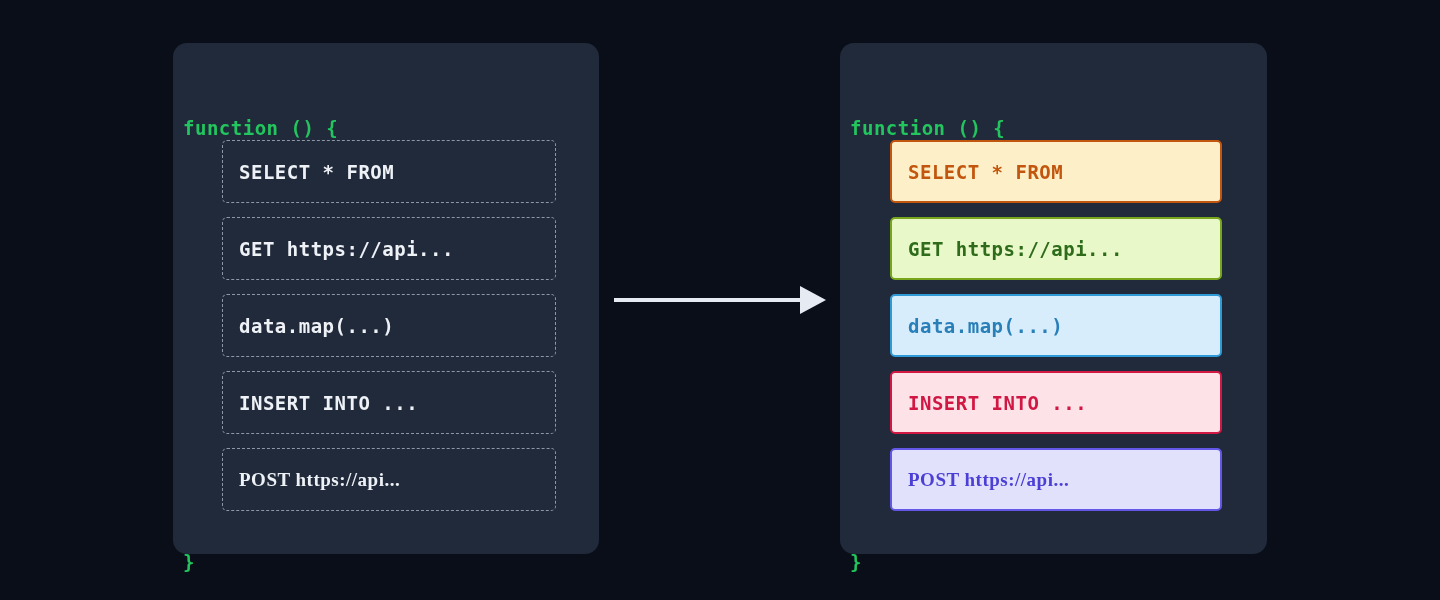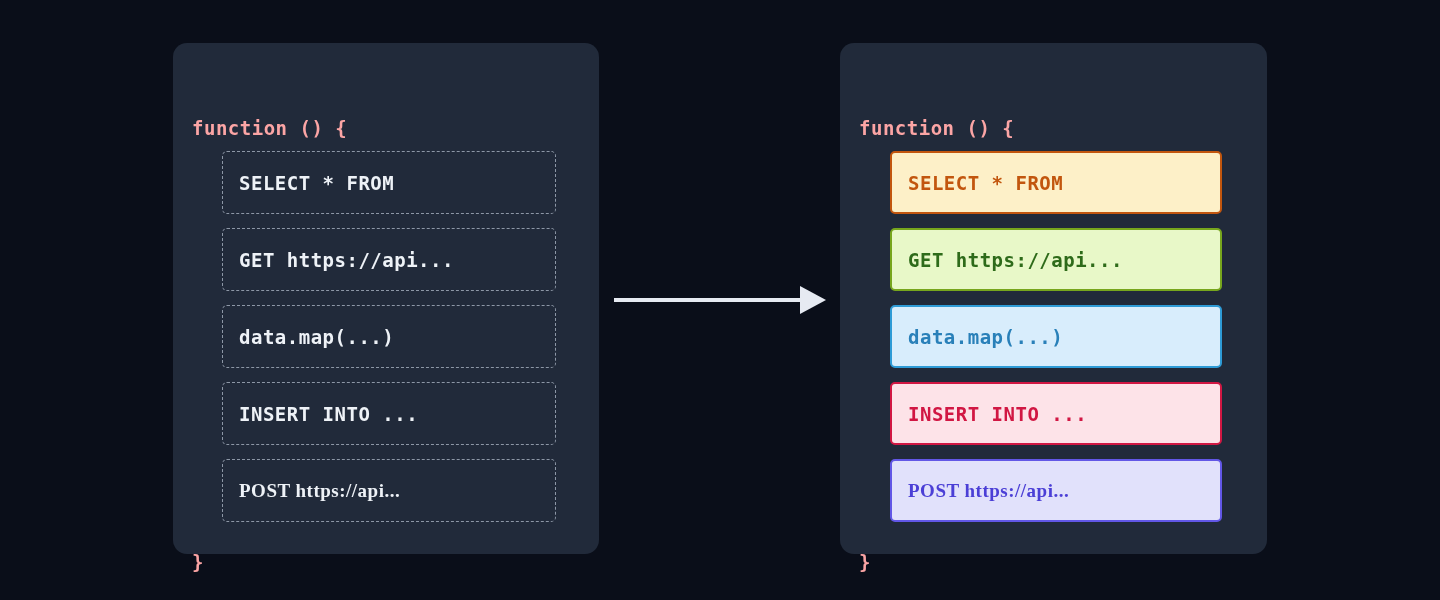--- a/index.html
+++ b/index.html
@@ -14,31 +14,31 @@
   .panel {
     position:absolute;
     background:#212a3a;
     border-radius:14px;
   }
   #panel-before { left:173px; top:43px; width:426px; height:511px; }
   #panel-after  { left:840px; top:43px; width:427px; height:511px; }
 
   .code-head, .code-tail {
     position:absolute;
-    left:19px;
+    left:10px;
     font-size:19px;
     font-weight:bold;
-    color:#fca5a5;
+    color:#22c55e;
     letter-spacing:0.5px;
     white-space:pre;
   }
   .code-head { top:74px; }
   .code-tail { top:508px; }
 
-  .rows { position:absolute; left:49px; top:108px; width:334px; }
+  .rows { position:absolute; left:49px; top:97px; width:334px; }
   #panel-after .rows { left:50px; width:332px; }
 
   .row {
     height:63px;
     margin-bottom:14px;
     display:flex;
     align-items:center;
     padding-left:16px;
     border-radius:5px;
     font-size:19px;

